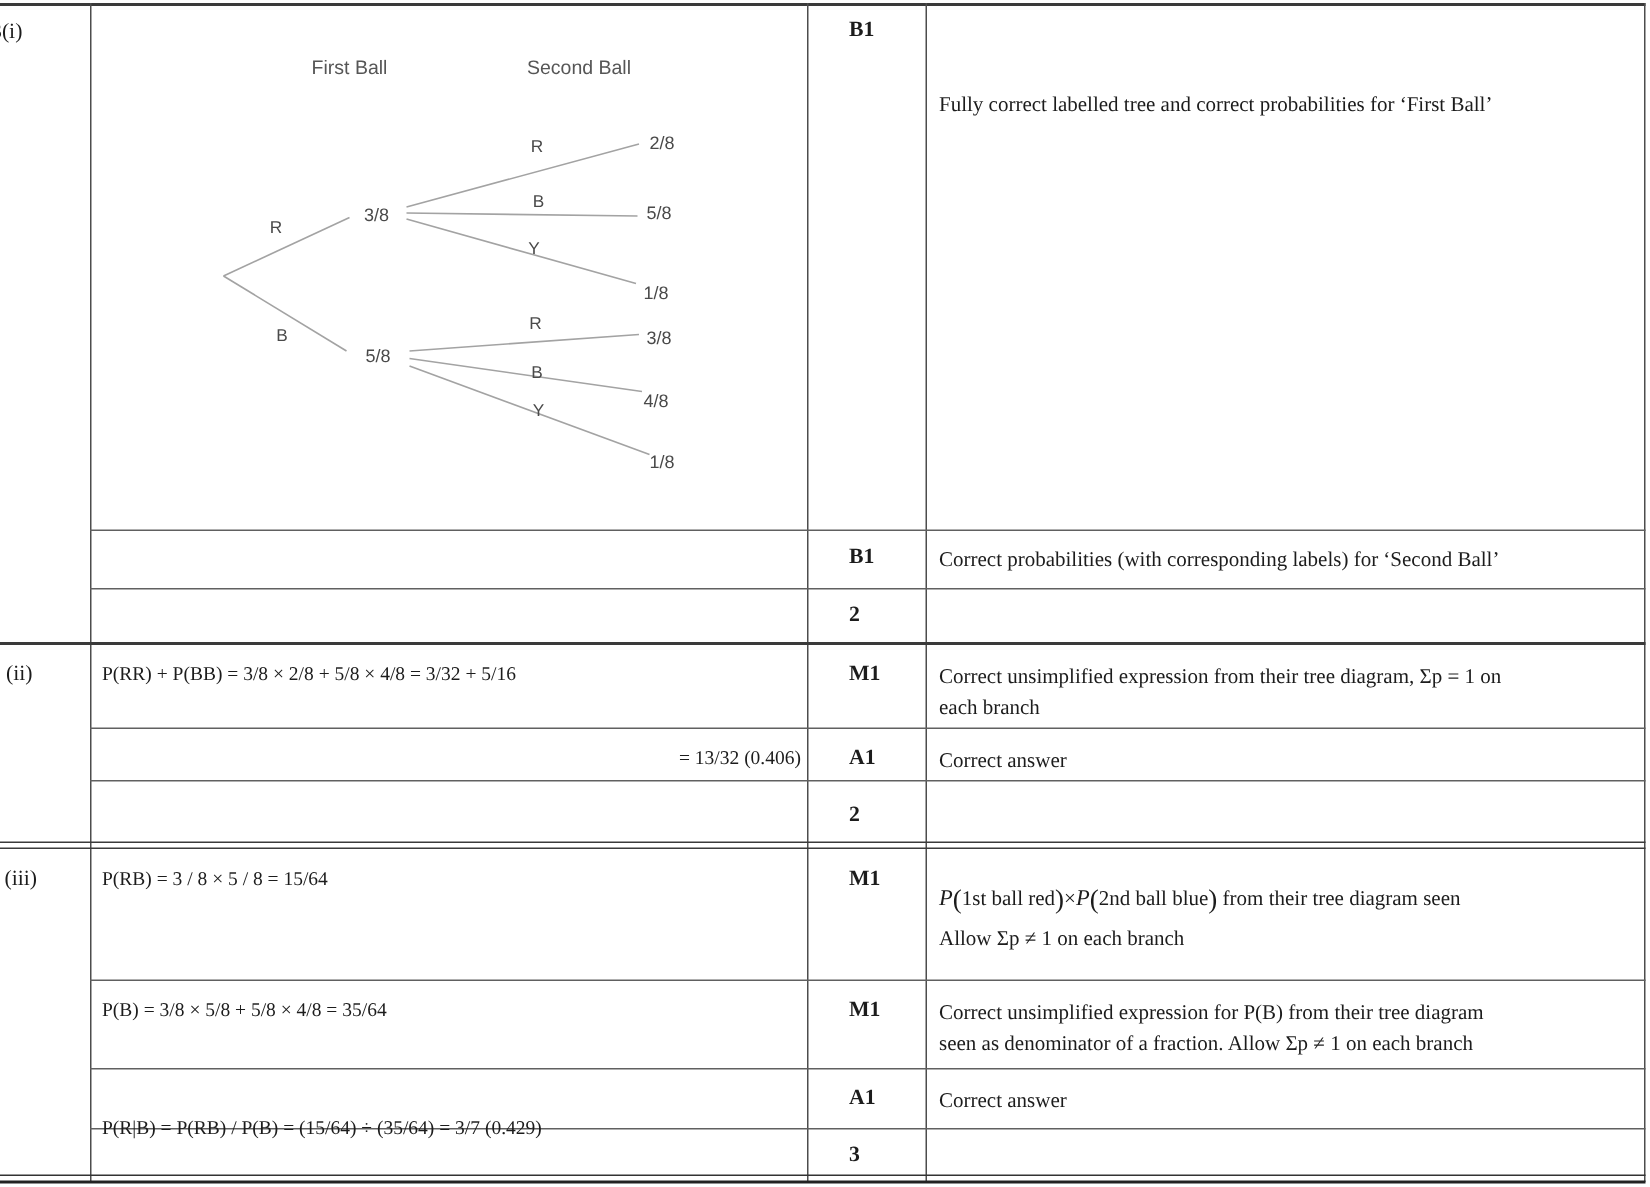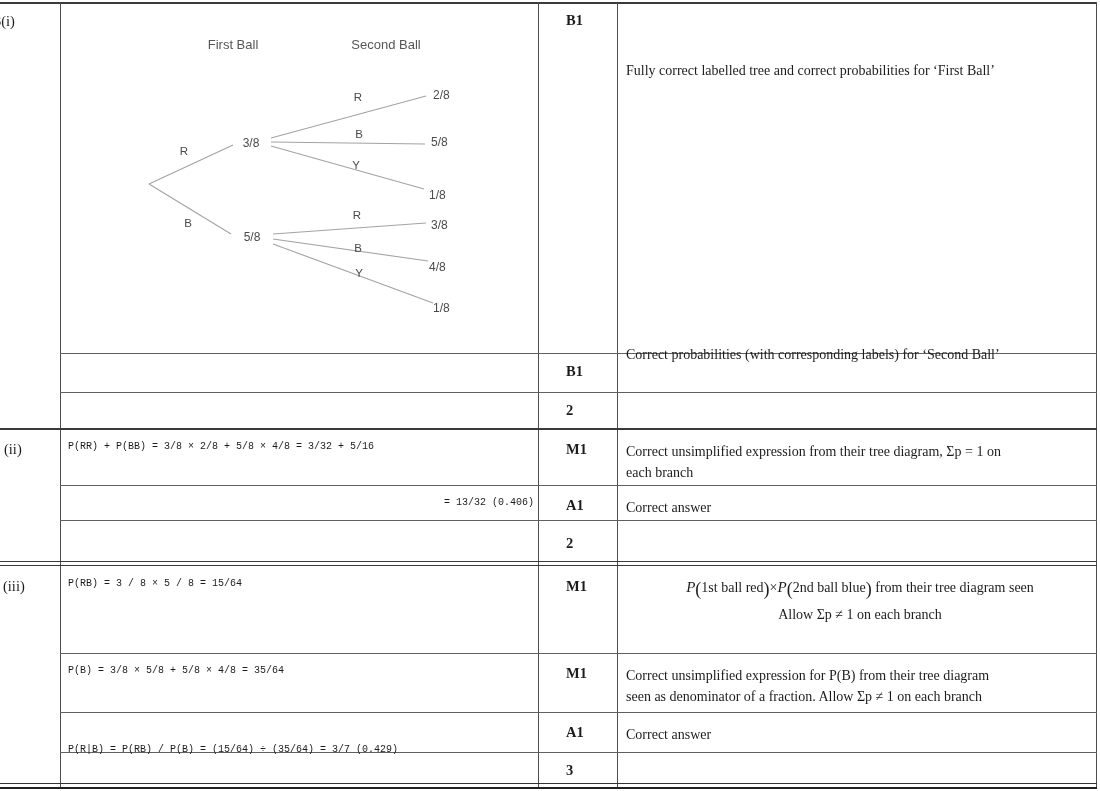--- a/index.html
+++ b/index.html
@@ -8,21 +8,21 @@
     overflow:hidden;font-family:"Liberation Serif", serif;color:#1c1c1c;
   }
   
   .vl{position:absolute;width:1.2px;background:#4d4d4d;}
   .hl{position:absolute;height:1px;background:#606060;}
   .hl-thick{position:absolute;height:2px;background:#3a3a3a;}
   .hl-double{position:absolute;height:5px;border-top:1.5px solid #3a3a3a;border-bottom:1.5px solid #3a3a3a;box-sizing:border-box;}
   .hl-bottom{position:absolute;height:6px;border-top:1.5px solid #333;border-bottom:2.5px solid #222;box-sizing:border-box;}
   
   .part{position:absolute;font-size:14.5px;white-space:nowrap;}
-  .ans{position:absolute;left:68px;width:466px;font-size:10px;white-space:nowrap;font-family:Liberation Mono, monospace;}
+  .ans{position:absolute;left:68px;width:466px;font-size:13px;white-space:nowrap;}
   .mark{position:absolute;left:566px;width:62px;text-align:left;font-weight:bold;font-size:14.5px;}
   .guide{position:absolute;left:626px;width:468px;font-size:14px;line-height:21px;}
   .guide .gl{white-space:nowrap;}
   .mi{font-style:italic;font-size:15px;}
   .tp{font-size:18px;line-height:0;vertical-align:-2.5px;font-weight:400;}
   .mathline{white-space:nowrap;margin-bottom:6px;}
   
   svg text{font-family:"Liberation Sans", sans-serif;fill:#4a4a4a;}
   .tlab{font-size:11.5px;}
   .tprob{font-size:12px;}
@@ -102,31 +102,31 @@
   <div class="mark" style="top:497px;">A1</div>
   <div class="mark" style="top:535px;">2</div>
   <div class="mark" style="top:578px;">M1</div>
   <div class="mark" style="top:665px;">M1</div>
   <div class="mark" style="top:724px;">A1</div>
   <div class="mark" style="top:762px;">3</div>
 
   <div class="guide" style="top:12px;margin-top:48px;">
     <div class="gl">Fully correct labelled tree and correct probabilities for ‘First Ball’</div>
   </div>
-  <div class="guide" style="top:344px;">
+  <div class="guide" style="top:363px;">
     <div class="gl">Correct probabilities (with corresponding labels) for ‘Second Ball’</div>
   </div>
   <div class="guide" style="top:441px;">
     <div class="gl">Correct unsimplified expression from their tree diagram, Σp = 1 on</div>
     <div class="gl">each branch</div>
   </div>
   <div class="guide" style="top:497px;">
     <div class="gl">Correct answer</div>
   </div>
-  <div class="guide" style="top:577px;text-align:center;">
+  <div class="guide" style="top:589px;">
     <div class="mathline"><span class="mi">P</span><span class="tp">(</span><span>1st ball red</span><span class="tp">)</span><span>×</span><span class="mi">P</span><span class="tp">(</span><span>2nd ball blue</span><span class="tp">)</span><span> from their tree diagram seen</span></div>
     <div class="gl">Allow Σp ≠ 1 on each branch</div>
   </div>
   <div class="guide" style="top:665px;">
     <div class="gl">Correct unsimplified expression for P(B) from their tree diagram</div>
     <div class="gl">seen as denominator of a fraction. Allow Σp ≠ 1 on each branch</div>
   </div>
   <div class="guide" style="top:724px;">
     <div class="gl">Correct answer</div>
   </div>

